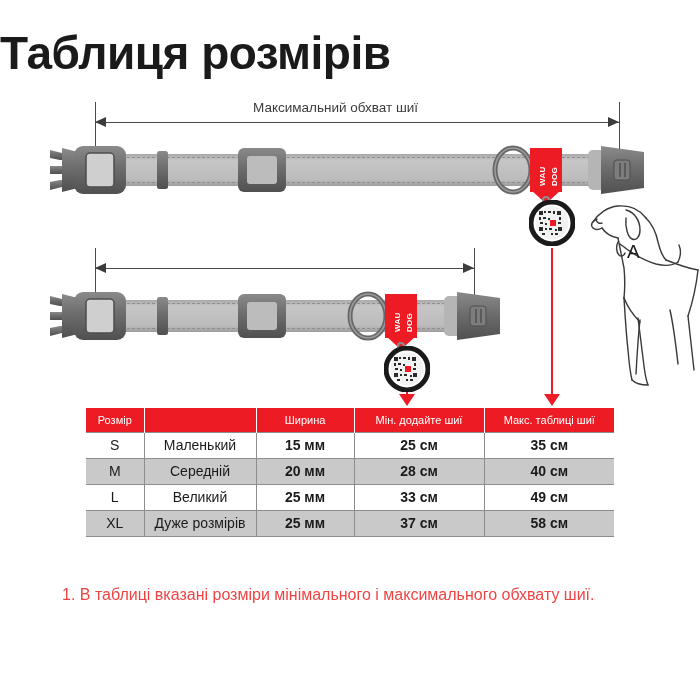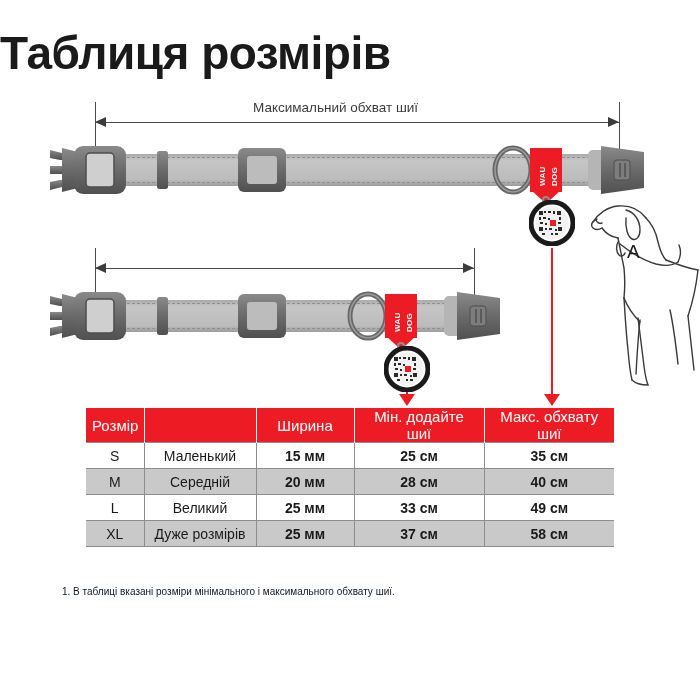--- a/index.html
+++ b/index.html
@@ -58,21 +58,21 @@
   .sizetable {
     position: absolute;
     left: 86px; top: 408px;
     width: 528px;
     border-collapse: collapse;
     table-layout: fixed;
   }
   .sizetable th {
     background: #ED1C24;
     color: #ffffff;
-    font-size: 15px;
+    font-size: 11px;
     font-weight: normal;
     height: 24px;
     border-right: 1px solid #ffffff;
     padding: 0 6px;
   }
   .sizetable th:last-child { border-right: none; }
   .sizetable td {
     height: 26px;
     font-size: 14px;
     border-right: 1px solid #8d8d8d;
@@ -85,22 +85,22 @@
   .sizetable tr.last td { border-bottom: 1px solid #8d8d8d; padding-left: 8px; }
   .c-size  { width: 58px;  text-align: center; font-size: 15px; }
   .c-desc  { width: 112px; text-align: center;  font-weight: normal; }
   .c-width { width: 98px;  text-align: center; font-weight: bold; }
   .c-min   { width: 130px; text-align: center; font-weight: bold; }
   .c-max   { width: 130px; text-align: center; font-weight: bold; }
 
   
   .notes { position: absolute; left: 62px; top: 586px; width: 600px; }
   .note {
-    font-size: 10px;
-    color: #0f172a;
+    font-size: 16px;
+    color: #ef4444;
     margin-bottom: 13px;
     white-space: nowrap;
   }
 
   
   .tagtext {
     position: absolute;
     color: #ffffff;
     font-size: 8px;
     font-weight: bold;
@@ -310,21 +310,21 @@
     <text x="47" y="66" font-family="Liberation Sans, sans-serif" font-size="19" fill="#1a1a1a">A</text>
   </svg>
 
   <table class="sizetable">
     <thead>
       <tr>
         <th class="c-size">Розмір</th>
         <th class="c-desc"></th>
         <th class="c-width">Ширина</th>
         <th class="c-min">Мін. додайте шиї</th>
-        <th class="c-max">Макс. обхвату шиї</th>
+        <th class="c-max">Макс. таблиці шиї</th>
       </tr>
     </thead>
     <tbody>
       <tr>
         <td class="c-size">S</td>
         <td class="c-desc">Маленький</td>
         <td class="c-width">15 мм</td>
         <td class="c-min">25 см</td>
         <td class="c-max">35 см</td>
       </tr>

